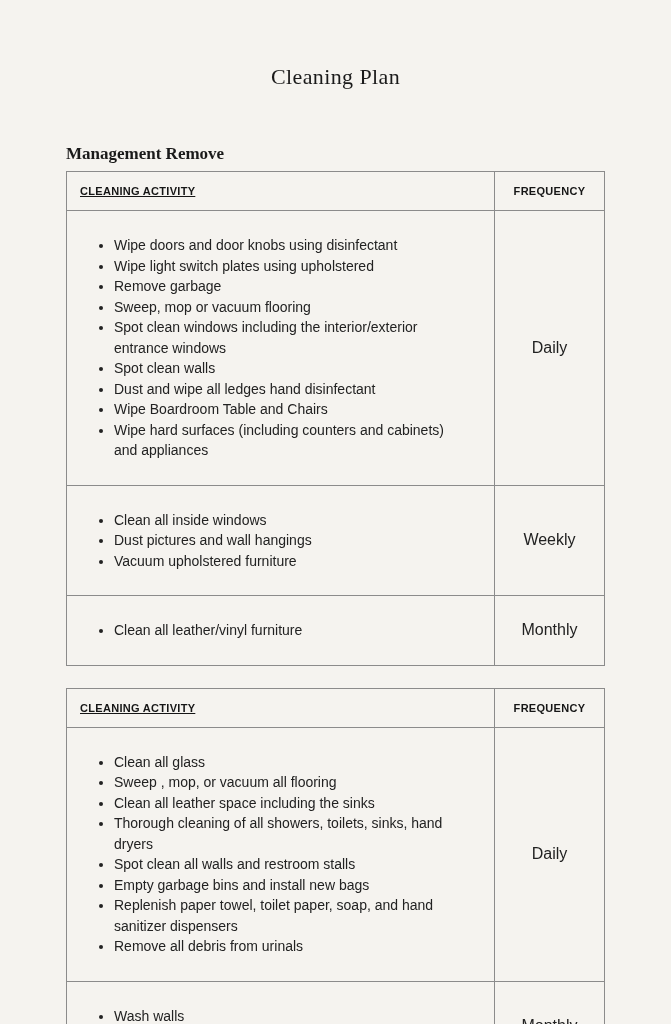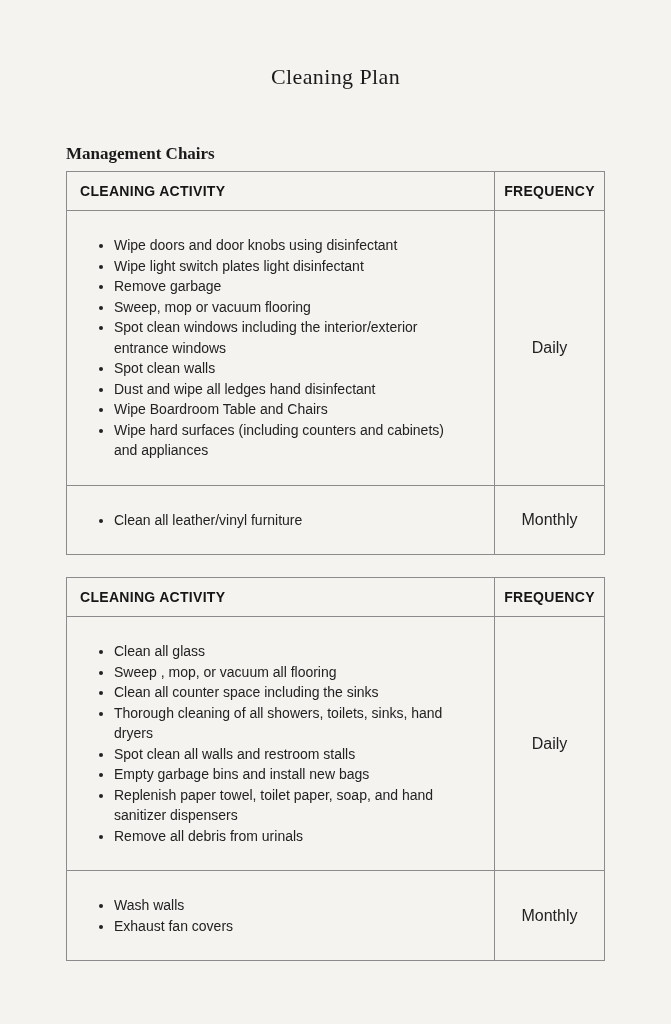--- a/index.html
+++ b/index.html
@@ -44,31 +44,32 @@
     table-layout: fixed;
   }
   table.plan-table th,
   table.plan-table td {
     border: 1px solid #8b8b8b;
     background: #f5f3ef;
   }
   th.col-activity {
     text-align: left;
     padding: 12px 12px 12px 13px;
-    font-size: 14px;
+    font-size: 11px;
     line-height: 14px;
     font-weight: 700;
     letter-spacing: 0.3px;
     color: #161616;
+    text-decoration: underline;
   }
   th.col-frequency {
     width: 101px;
     text-align: center;
     padding: 12px 4px;
-    font-size: 14px;
+    font-size: 11px;
     line-height: 14px;
     font-weight: 700;
     letter-spacing: 0.3px;
     color: #161616;
   }
   td.cell-activity {
     padding: 12px 12px 12px 13px;
     vertical-align: middle;
   }
   ul.activity-list {
@@ -90,46 +91,56 @@
     padding: 4px;
   }
 </style>
 </head>
 <body>
 
 <div class="page">
   <h1 class="doc-title">Cleaning Plan</h1>
   <div id="sections">
   <section class="section">
-    <h2 class="section-heading">Management Chairs</h2>
+    <h2 class="section-heading">Management Remove</h2>
     <table class="plan-table">
       <thead>
         <tr>
           <th class="col-activity">CLEANING ACTIVITY</th>
           <th class="col-frequency">FREQUENCY</th>
         </tr>
       </thead>
       <tbody>
   <tr>
     <td class="cell-activity">
       <ul class="activity-list">
                   <li>Wipe doors and door knobs using disinfectant</li>
-                  <li>Wipe light switch plates light disinfectant</li>
+                  <li>Wipe light switch plates using upholstered</li>
                   <li>Remove garbage</li>
                   <li>Sweep, mop or vacuum flooring</li>
                   <li>Spot clean windows including the interior/exterior entrance windows</li>
                   <li>Spot clean walls</li>
                   <li>Dust and wipe all ledges hand disinfectant</li>
                   <li>Wipe Boardroom Table and Chairs</li>
                   <li>Wipe hard surfaces (including counters and cabinets) and appliances</li>
                 </ul>
     </td>
     <td class="cell-frequency">Daily</td>
   </tr>
 
+  <tr>
+    <td class="cell-activity">
+      <ul class="activity-list">
+                  <li>Clean all inside windows</li>
+                  <li>Dust pictures and wall hangings</li>
+                  <li>Vacuum upholstered furniture</li>
+                </ul>
+    </td>
+    <td class="cell-frequency">Weekly</td>
+  </tr>
 
   <tr>
     <td class="cell-activity">
       <ul class="activity-list">
                   <li>Clean all leather/vinyl furniture</li>
                 </ul>
     </td>
     <td class="cell-frequency">Monthly</td>
   </tr>
 </tbody>
@@ -143,21 +154,21 @@
           <th class="col-activity">CLEANING ACTIVITY</th>
           <th class="col-frequency">FREQUENCY</th>
         </tr>
       </thead>
       <tbody>
   <tr>
     <td class="cell-activity">
       <ul class="activity-list">
                   <li>Clean all glass</li>
                   <li>Sweep , mop, or vacuum all flooring</li>
-                  <li>Clean all counter space including the sinks</li>
+                  <li>Clean all leather space including the sinks</li>
                   <li>Thorough cleaning of all showers, toilets, sinks, hand dryers</li>
                   <li>Spot clean all walls and restroom stalls</li>
                   <li>Empty garbage bins and install new bags</li>
                   <li>Replenish paper towel, toilet paper, soap, and hand sanitizer dispensers</li>
                   <li>Remove all debris from urinals</li>
                 </ul>
     </td>
     <td class="cell-frequency">Daily</td>
   </tr>
 

